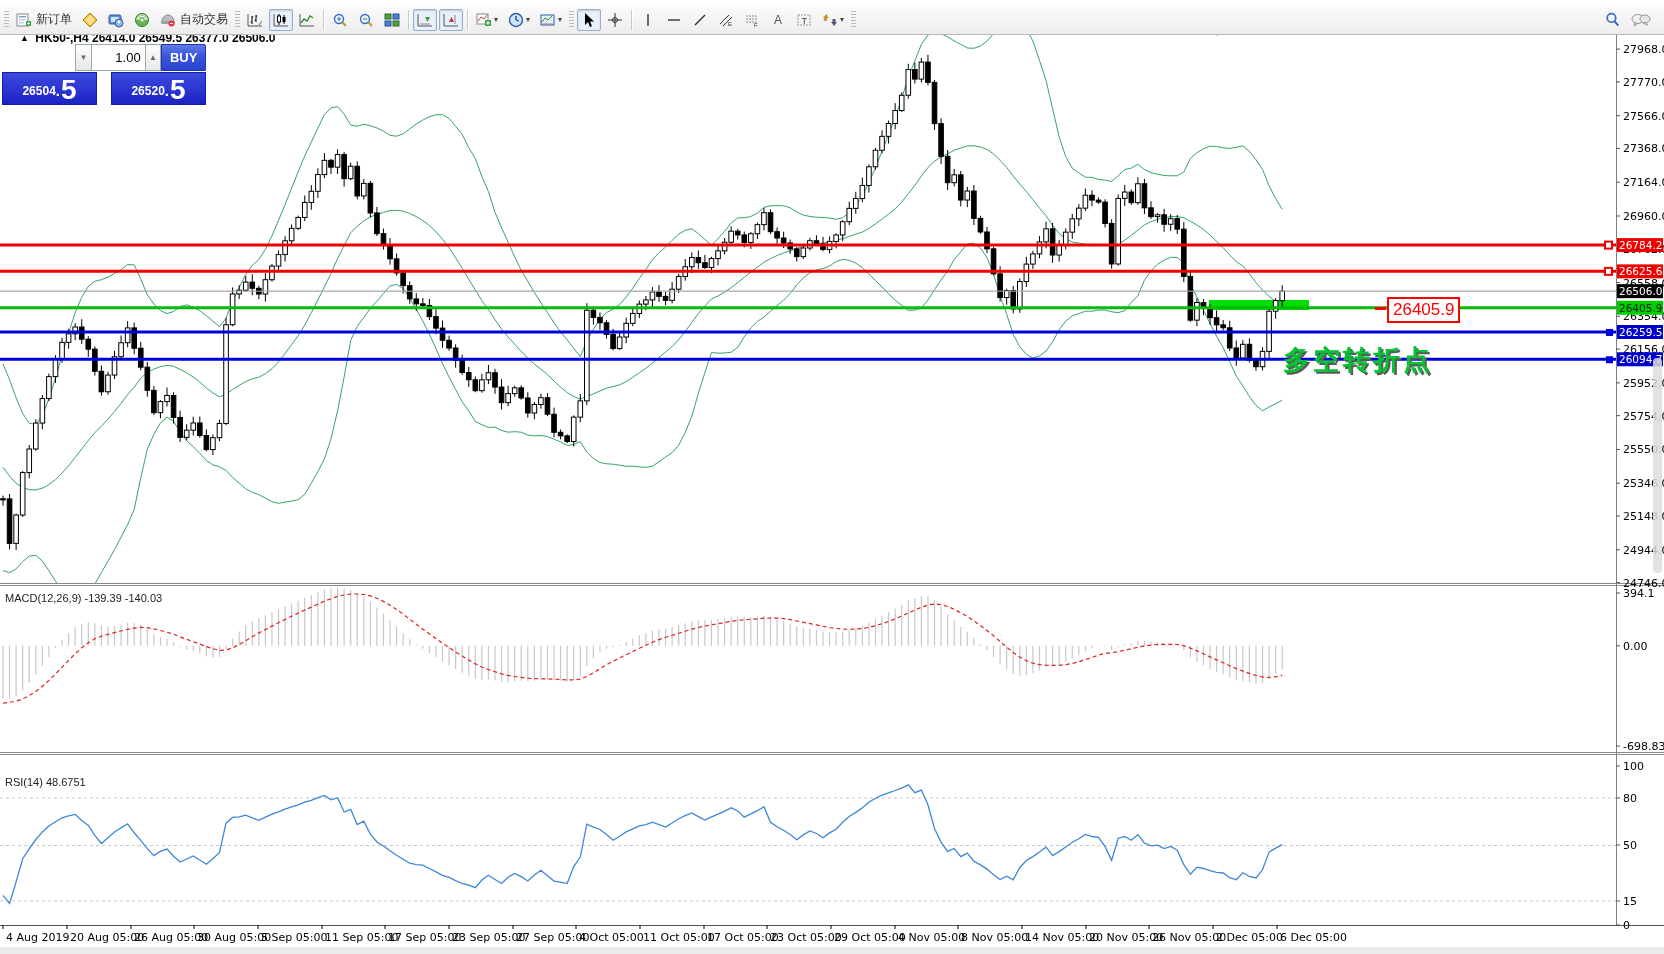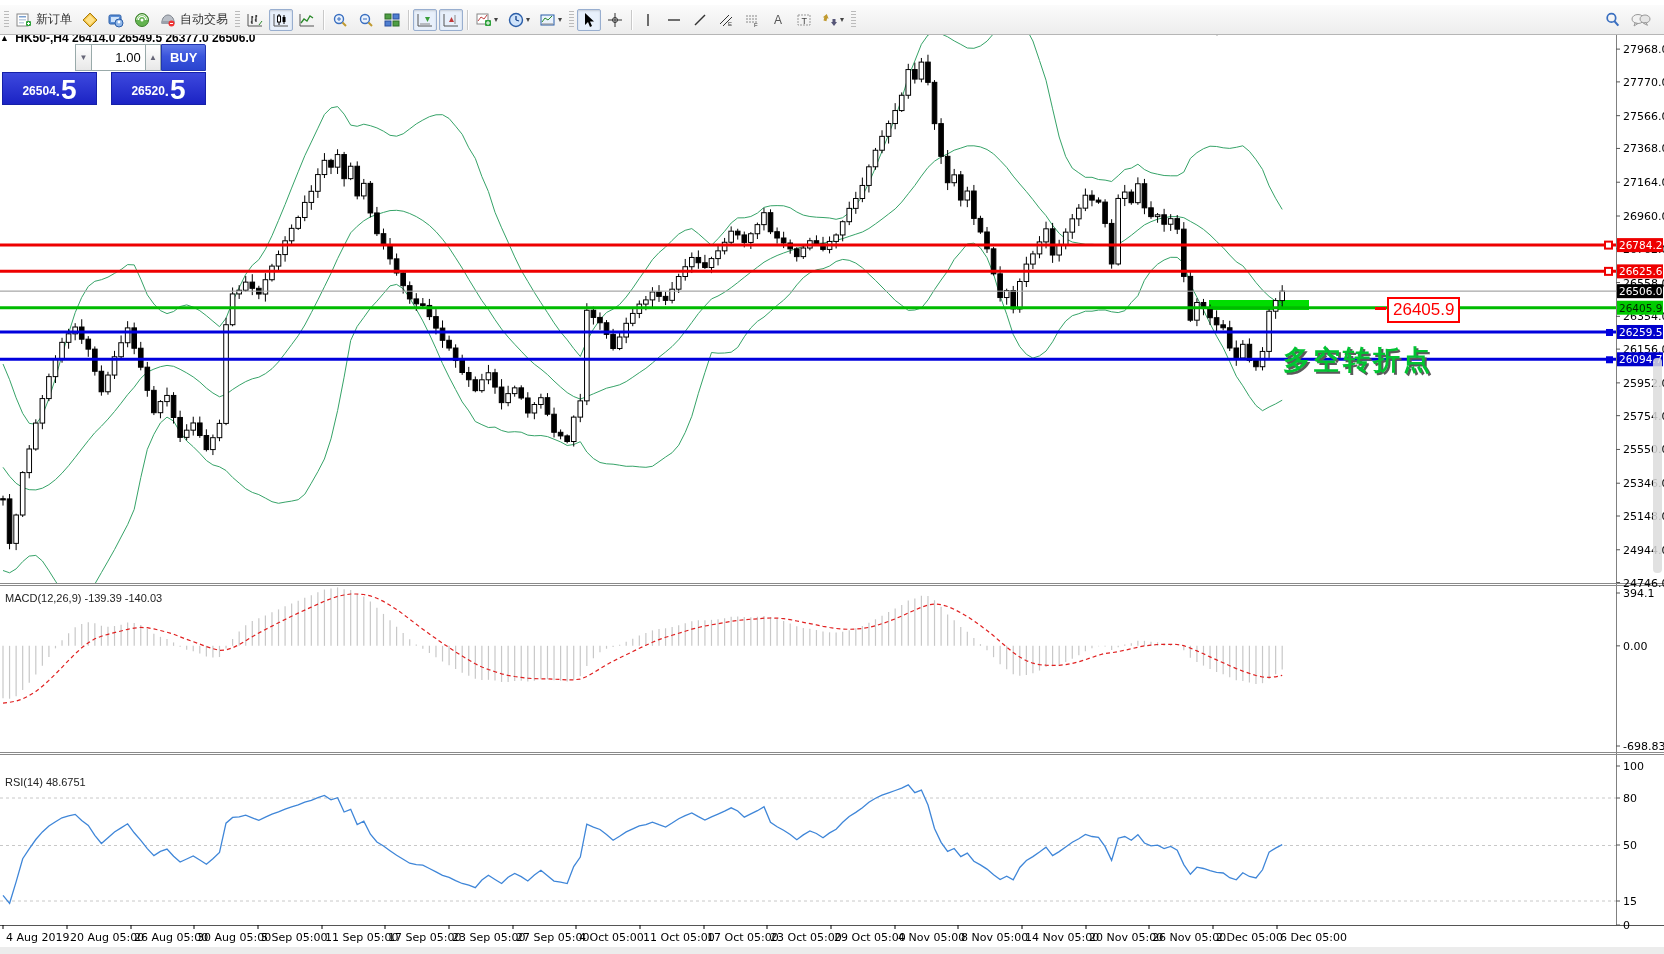--- a/index.html
+++ b/index.html
@@ -16,21 +16,21 @@
   .tbtn .lbl{margin-left:4px;}
   .caret{font-size:8px;color:#444;margin-left:2px;}
   .sep{width:1px;height:20px;background:#c9c9c9;margin:0 3px;box-shadow:1px 0 0 #fff;}
   .handle{width:5px;height:18px;margin:0 2px;
     background:repeating-linear-gradient(180deg,#bbb 0 1px,transparent 1px 3px);}
   .tf-btn{height:22px;padding:0 6px;margin:0 1px;border:1px solid transparent;border-radius:2px;
     display:inline-flex;align-items:center;font-size:11px;color:#444;}
   .tf-btn.active{background:#e8f0fb;border-color:#98aecf;box-shadow:inset 0 1px 2px rgba(0,0,0,.15);color:#000;}
   #tb-right{margin-left:auto;display:flex;align-items:center;padding-right:6px;}
   
-  #chart-header{position:absolute;left:0;top:31px;z-index:6;font-size:12px;font-weight:bold;color:#000;}
+  #chart-header{position:absolute;left:20px;top:31px;z-index:6;font-size:12px;font-weight:bold;color:#000;}
   #chart-header .tri{font-size:9px;vertical-align:1px;margin-right:3px;}
   
   #trade-panel{position:absolute;left:2px;top:44px;width:204px;z-index:8;}
   #tp-row1{display:flex;height:27px;}
   .tp-btn{background:linear-gradient(180deg,#617ae8 0%,#3a55dc 45%,#2a44cf 100%);color:#fff;
     font-size:13px;font-weight:bold;display:flex;align-items:center;justify-content:center;
     border:1px solid #2236b0;box-sizing:border-box;}
   #tp-sell{width:85px;border-radius:2px 0 0 0;margin-top:38px;}
   #tp-buy{width:52px;border-radius:0 2px 0 0;}
   .tp-spin{width:19px;background:linear-gradient(180deg,#fff,#e8e8e8);border:1px solid #9aa;box-sizing:border-box;

